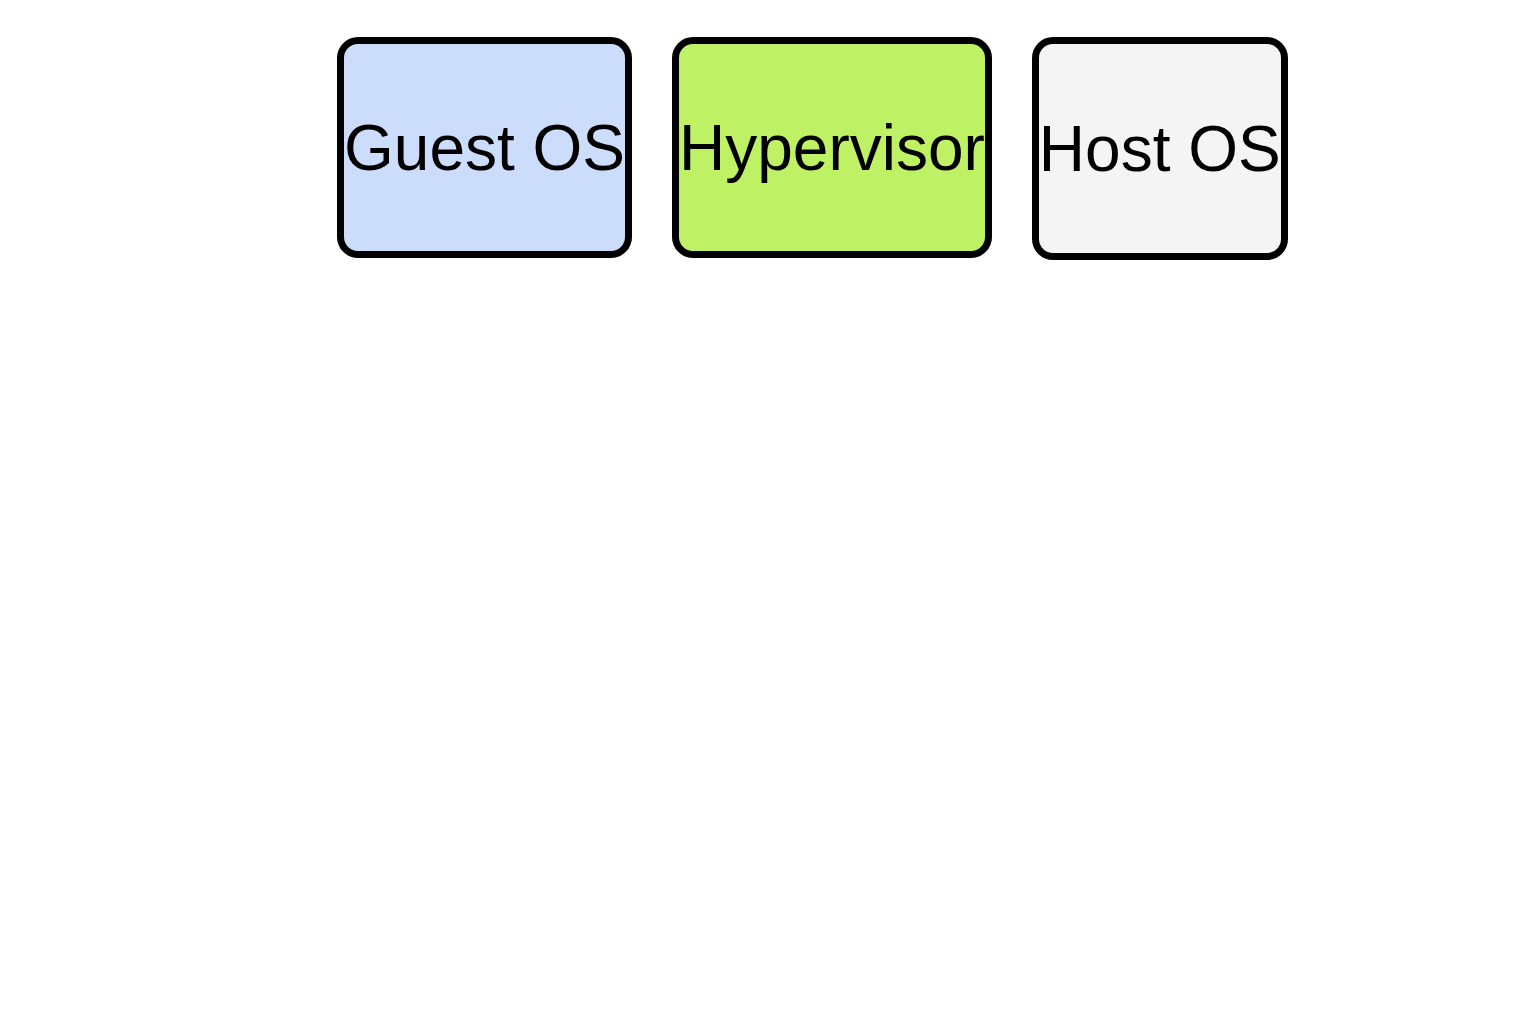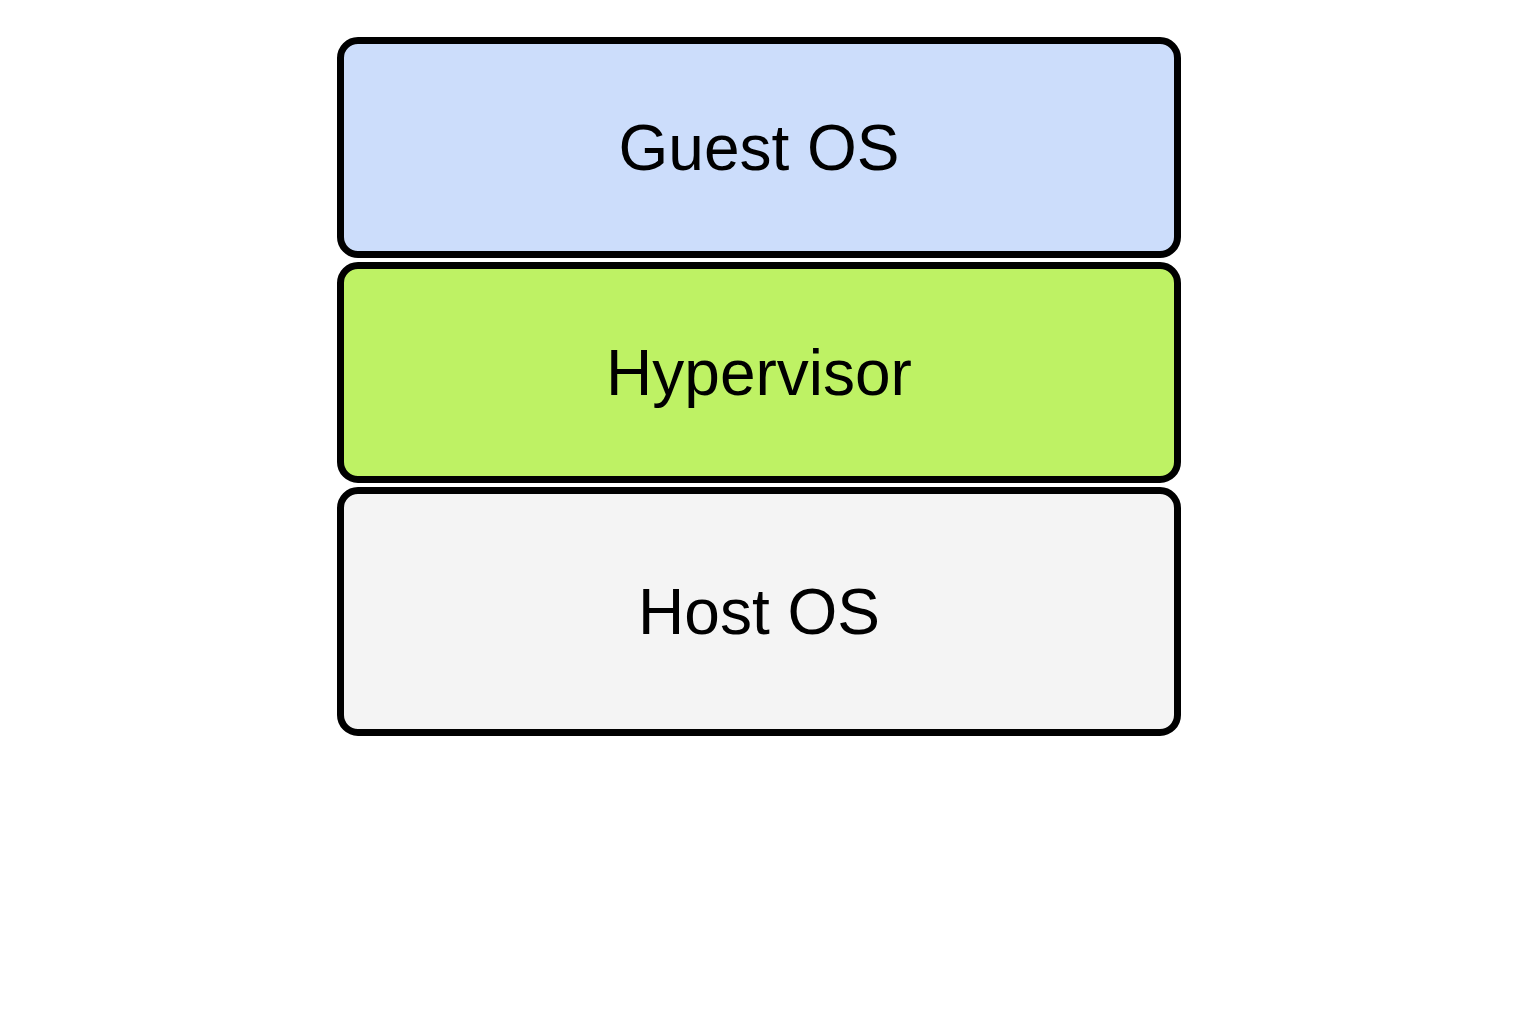--- a/index.html
+++ b/index.html
@@ -21,38 +21,38 @@
     height: 1024px;
     background: #ffffff;
   }
 
   .stack {
     position: absolute;
     left: 337px;
     top: 37px;
     width: 844px;
     display: flex;
-    flex-direction: column;
+    gap: 40px;
   }
 
   .layer-box {
     box-sizing: border-box;
     width: 844px;
     border: 7px solid #000000;
     border-radius: 21px;
     display: flex;
     align-items: center;
     justify-content: center;
     position: relative;
   }
 
   
   .layer-box.h-guest      { height: 221px; margin-bottom: 4px; }
   .layer-box.h-hypervisor { height: 221px; margin-bottom: 4px; }
-  .layer-box.h-host       { height: 249px; margin-bottom: 4px; }
+  .layer-box.h-host       { height: 223px; margin-bottom: 4px; }
   .layer-box.h-hardware   { height: 221px; margin-bottom: 0;  }
 
   .layer-label {
     font-size: 64px;
     font-weight: 400;
     line-height: 1;
     color: #000000;
     letter-spacing: 0px;
     white-space: nowrap;
     text-align: center;

